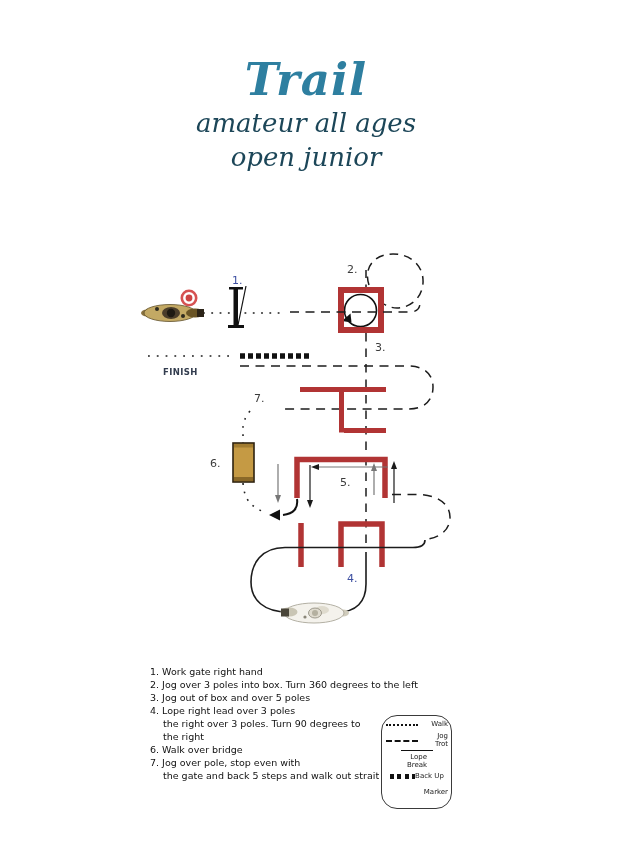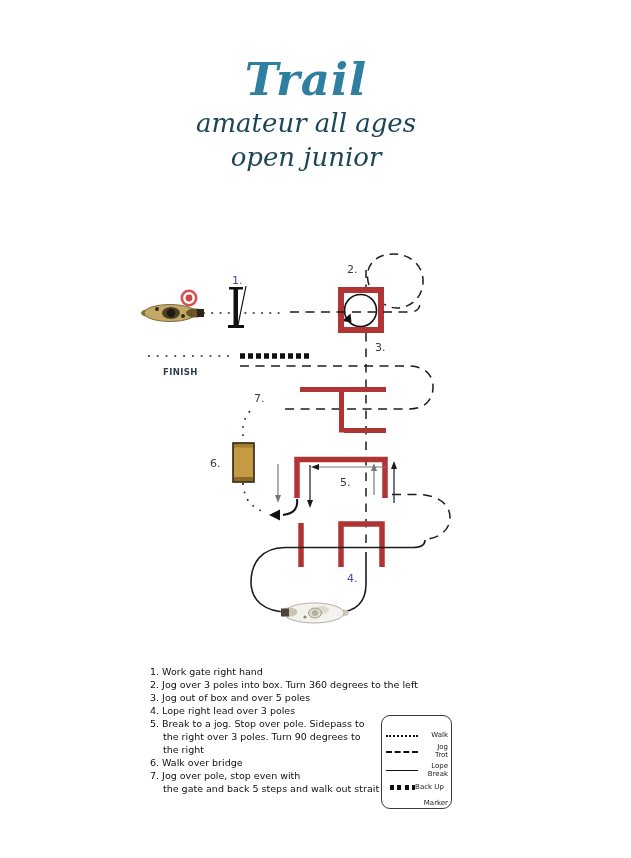--- a/index.html
+++ b/index.html
@@ -16,26 +16,26 @@
   .course-svg text{font-family:"DejaVu Sans",sans-serif;}
   .lbl{font-size:11px;fill:#3b3b3b;}
   .lbl-blue{fill:#3d4fa1;}
   .finish-lbl{font-size:8.5px;font-weight:bold;fill:#333d4f;letter-spacing:0.4px;}
   
   .instructions{position:absolute;left:150px;top:641px;font-size:9.5px;line-height:13px;color:#111;}
   .iline{white-space:pre;}
   .iline.indent{padding-left:13px;}
   
   .legend{position:absolute;left:381px;top:691px;width:71px;height:94px;box-sizing:border-box;
-        border:1.2px solid #3a3a3a;border-radius:9px;padding:13px 3px 0 4px;background:#fff;}
+        border:1.2px solid #3a3a3a;border-radius:16px;padding:2px 3px 0 4px;background:#fff;}
   .lrow{display:flex;justify-content:space-between;align-items:center;color:#1a1a1a;font-size:7px;}
   .lrow .llab{text-align:right;line-height:7.5px;}
   .r-walk{height:13px;}
   .r-jogtrot{height:19px;}
-  .r-lopecanter{height:19px;}
+  .r-lopecanter{height:19px;flex-direction:column;}
   .r-backup{height:15px;justify-content:center;}
   .r-marker{height:18px;}
   .sym{width:32px;height:0;}
   .sym.dotted{border-top:2px dotted #111;}
   .sym.dashed{border-top:2px dashed #111;}
   .sym.solid{border-top:1.5px solid #111;}
   .sym.thick{height:5px;width:25px;border:none;
         background:repeating-linear-gradient(90deg,#111 0 4px,transparent 4px 7.5px);}
   .sym.none{width:32px;}
 </style>
@@ -159,21 +159,20 @@
     <text class="lbl" x="210" y="443">6.</text>
     <text class="lbl" x="254" y="378">7.</text>
     <text class="finish-lbl" x="163" y="351">FINISH</text>
   </svg>
 
   <div class="instructions">
     <div class="iline">1. Work gate right hand</div>
     <div class="iline">2. Jog over 3 poles into box. Turn 360 degrees to the left</div>
     <div class="iline">3. Jog out of box and over 5 poles</div>
     <div class="iline">4. Lope right lead over 3 poles</div>
-    <div class="iline">5. Break to a jog. Stop over pole. Sidepass to</div>
     <div class="iline indent">the right over 3 poles. Turn 90 degrees to</div>
     <div class="iline indent">the right</div>
     <div class="iline">6. Walk over bridge</div>
     <div class="iline">7. Jog over pole, stop even with</div>
     <div class="iline indent">the gate and back 5 steps and walk out strait</div>
   </div>
 
   <div class="legend">
     <div class="lrow r-walk">
       <span class="sym dotted"></span>

